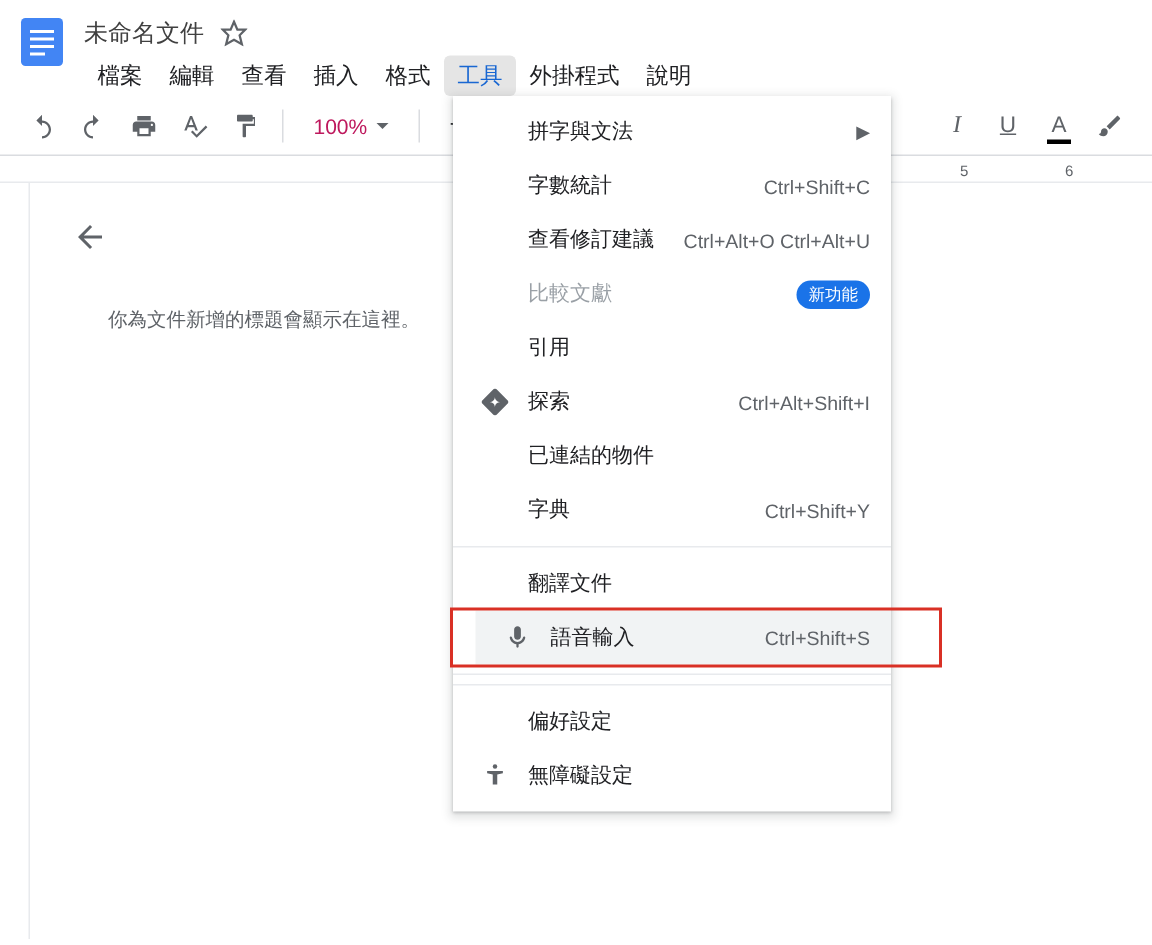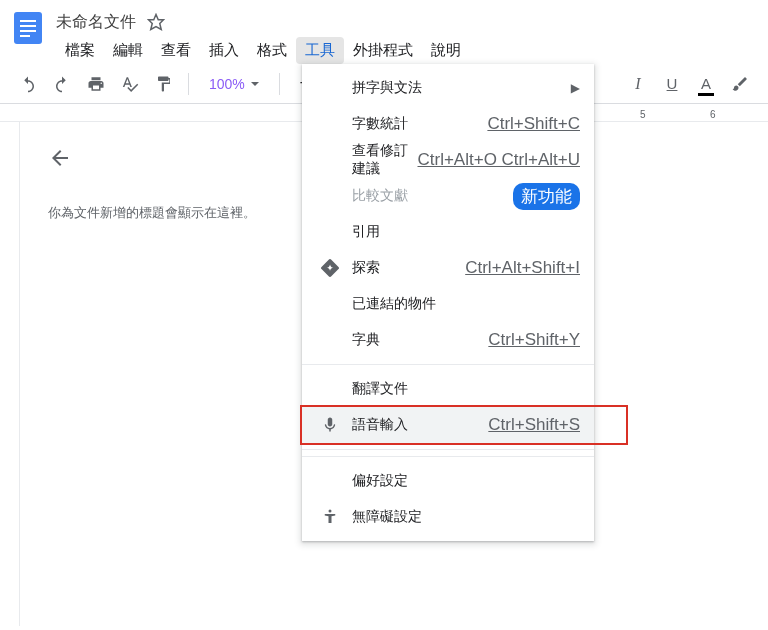--- a/index.html
+++ b/index.html
@@ -16,46 +16,46 @@
 
 
 .menubar { display: flex; gap: 0; height: 28px; align-items: center; }
 .menu-item { padding: 4px 9px; font-size: 15px; color: #202124; cursor: pointer; border-radius: 4px; }
 .menu-item.active { background: #e5e5e5; color: #1967d2; }
 
 
 .toolbar { display: flex; align-items: center; height: 40px; padding: 0 14px; border-bottom: 1px solid #dadce0; gap: 6px; }
 .tb-btn { width: 28px; height: 28px; display: flex; align-items: center; justify-content: center; color: #5f6368; cursor: pointer; border-radius: 4px; }
 .tb-sep { width: 1px; height: 22px; background: #dadce0; margin: 0 4px; }
-.zoom { padding: 4px 10px; font-size: 14px; color: #8b5cf6; display: flex; align-items: center; gap: 6px; cursor: pointer; }
+.zoom { padding: 4px 10px; font-size: 14px; color: #be185d; display: flex; align-items: center; gap: 6px; cursor: pointer; }
 .styles { padding: 4px 10px; font-size: 14px; color: #202124; cursor: pointer; }
 .dropdown-caret { border-left: 4px solid transparent; border-right: 4px solid transparent; border-top: 4px solid #5f6368; width: 0; height: 0; }
 .toolbar-right { margin-left: auto; display: flex; gap: 6px; }
 .text-color { position: relative; }
 .text-color-underline { position: absolute; bottom: 2px; left: 6px; right: 6px; height: 3px; background: #000; }
 
 
 .ruler { height: 18px; background: #fff; position: relative; font-size: 10px; color: #5f6368; border-bottom: 1px solid #e8eaed; }
 .ruler-mark { position: absolute; top: 5px; font-size: 10px; }
 
 
 .body-area { display: flex; height: calc(100% - 126px); }
 .vruler { width: 20px; background: #fff; border-right: 1px solid #e8eaed; position: relative; }
 .outline-panel { width: 292px; padding: 24px 28px; background: #fff; }
 .back-arrow { color: #5f6368; font-size: 22px; margin-bottom: 28px; cursor: pointer; }
-.outline-placeholder { font-size: 13px; color: #5f6368; }
+.outline-placeholder { font-size: 13px; color: #5f6368; margin-left: 24px; }
 
 
 .dropdown { position: absolute; left: 302px; top: 64px; width: 292px; background: #fff; box-shadow: 0 2px 6px 2px rgba(60,64,67,.15), 0 1px 2px rgba(60,64,67,.3); padding: 6px 0; z-index: 100; }
 .dd-item { display: flex; align-items: center; height: 36px; padding: 0 14px 0 14px; cursor: pointer; font-size: 14px; color: #202124; position: relative; }
-.dd-item.highlighted { background: #f1f3f4; }
+.dd-item.highlighted { background: #f1f3f4; margin-left: 15px; }
 .dd-icon { width: 28px; display: flex; align-items: center; justify-content: center; color: #5f6368; margin-right: 8px; flex-shrink: 0; }
 .dd-label { flex: 1; }
-.dd-shortcut { color: #5f6368; font-size: 17px; text-decoration: underline; }
-.dd-badge { background: #1a73e8; color: #fff; font-size: 17px; padding: 2px 8px; border-radius: 10px; }
+.dd-shortcut { color: #5f6368; font-size: 13px; }
+.dd-badge { background: #1a73e8; color: #fff; font-size: 11px; padding: 2px 8px; border-radius: 10px; }
 .dd-arrow { color: #5f6368; font-size: 12px; }
 .dd-sep { height: 1px; background: #e8eaed; margin: 6px 0; }
 .dd-disabled { color: #9aa0a6; }
 
 .highlight-box { position: absolute; border: 2px solid #d93025; pointer-events: none; z-index: 200; }
 </style>
 </head>
 <body>
 
 <div class="header">

